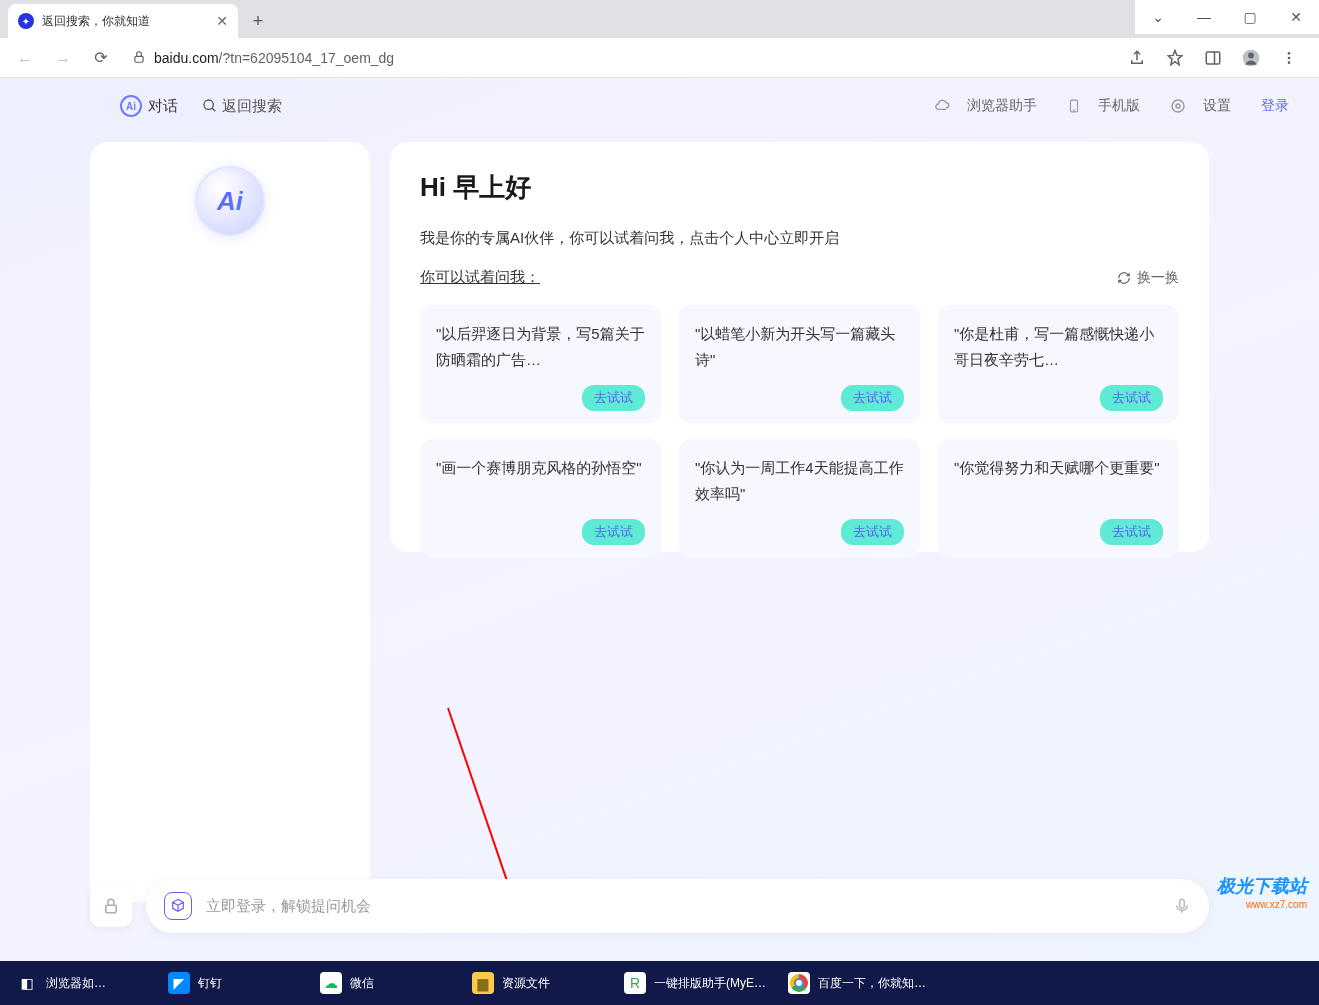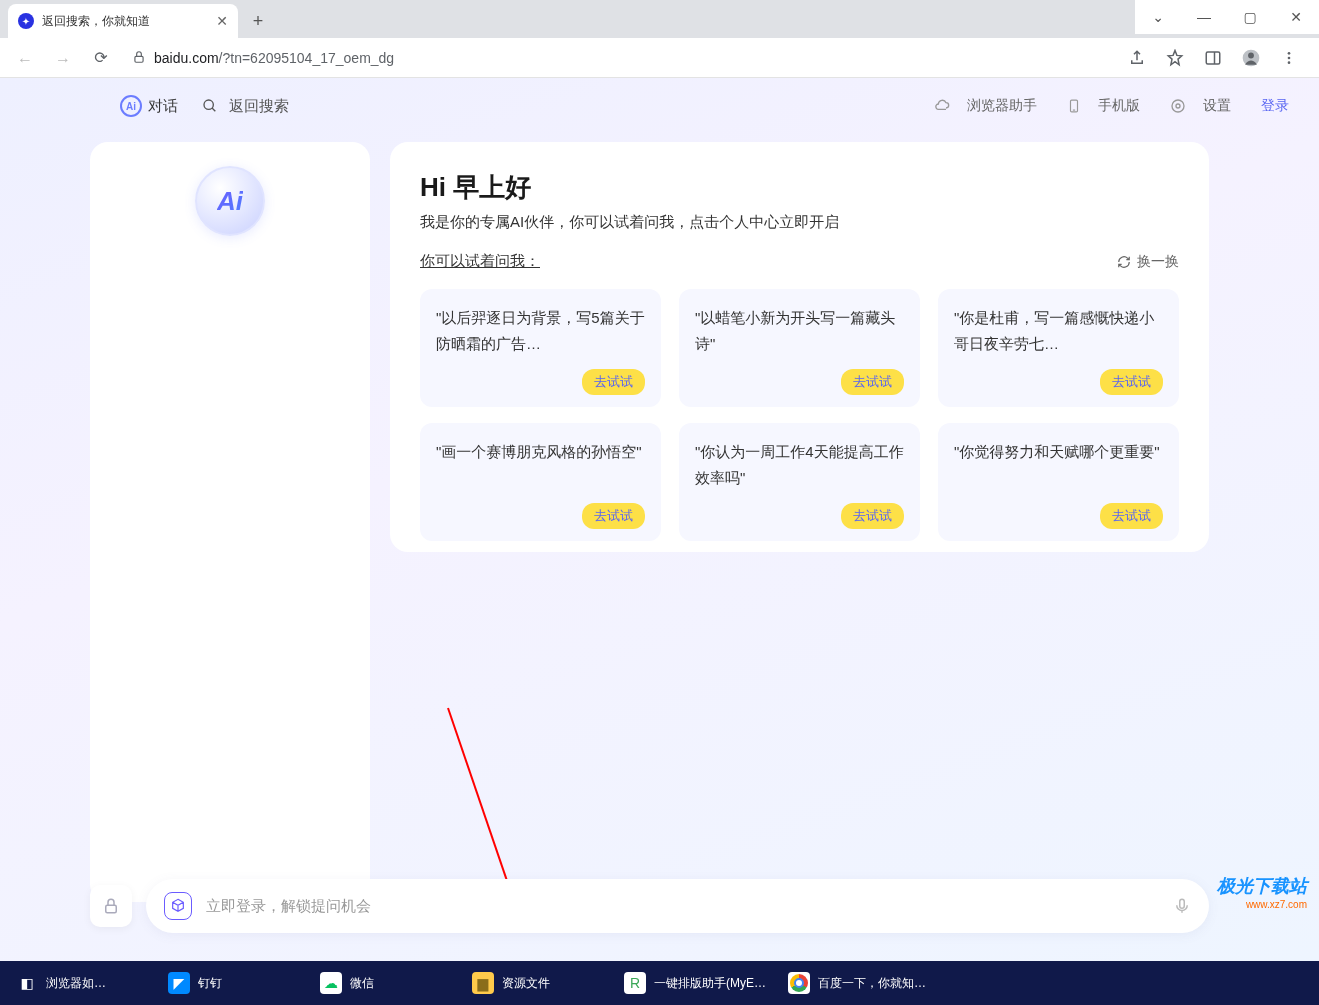--- a/index.html
+++ b/index.html
@@ -22,41 +22,41 @@
 .url-text .host { color: #202124; }
 .url-text .path { color: #5f6368; }
 .addr-right { display: flex; align-items: center; gap: 14px; padding-right: 8px; }
 .addr-icon { width: 24px; height: 24px; display: flex; align-items: center; justify-content: center; color: #5f6368; }
 
 
 .page { position: absolute; top: 78px; left: 0; right: 0; bottom: 44px; background: linear-gradient(160deg, #eef0ff 0%, #f5f2ff 40%, #eef5ff 100%); overflow: hidden; }
 .topbar { height: 56px; display: flex; align-items: center; padding: 0 30px 0 120px; gap: 24px; }
 .chat-pill { display: flex; align-items: center; gap: 6px; font-size: 15px; color: #333; font-weight: 500; }
 .ai-badge { width: 22px; height: 22px; border: 2px solid #6b7cff; border-radius: 50%; display: flex; align-items: center; justify-content: center; color: #6b7cff; font-size: 10px; font-weight: bold; }
-.back-search { display: flex; align-items: center; gap: 11px; font-size: 15px; color: #555; }
+.back-search { display: flex; align-items: center; gap: 4px; font-size: 15px; color: #555; }
 .topbar-right { margin-left: auto; display: flex; align-items: center; gap: 30px; font-size: 14px; color: #666; }
 .top-link { display: flex; align-items: center; gap: 17px; }
 .top-link.login { color: #5865f2; }
 
 .content-wrap { display: flex; padding: 8px 110px 0 90px; gap: 20px; }
 .sidebar-card { width: 280px; height: 760px; background: #fff; border-radius: 18px; display: flex; flex-direction: column; align-items: center; padding-top: 24px; }
 .ai-logo { width: 70px; height: 70px; border-radius: 50%; background: radial-gradient(circle at 35% 30%, #fff 0%, #e9ecff 40%, #c9d0ff 100%); border: 2px solid #e0e4ff; display: flex; align-items: center; justify-content: center; box-shadow: 0 2px 12px rgba(100,120,255,0.15); }
 .ai-logo-text { font-size: 26px; font-weight: 600; background: linear-gradient(135deg, #6b5cff, #4f7fff); -webkit-background-clip: text; background-clip: text; color: transparent; font-style: italic; }
 
 .main-card { flex: 1; height: 410px; background: #fff; border-radius: 18px; padding: 28px 30px; }
-.greeting { font-size: 26px; font-weight: 700; color: #1a1a1a; margin-bottom: 8px; }
+.greeting { font-size: 26px; font-weight: 700; color: #1a1a1a; margin-bottom: 24px; }
 .intro { font-size: 15px; color: #333; margin-bottom: 20px; }
 .try-row { display: flex; align-items: center; justify-content: space-between; margin-bottom: 18px; }
 .try-label { font-size: 15px; color: #333; text-decoration: underline; }
 .refresh { display: flex; align-items: center; gap: 6px; font-size: 14px; color: #666; }
 
 .card-grid { display: grid; grid-template-columns: repeat(3, 1fr); gap: 16px 18px; }
 .prompt-card { background: #f6f7ff; border-radius: 12px; padding: 16px 16px 12px 16px; height: 118px; display: flex; flex-direction: column; }
 .prompt-text { font-size: 15px; color: #333; line-height: 1.7; flex: 1; overflow: hidden; }
-.try-btn { align-self: flex-end; background: #fde047; color: #5865f2; font-size: 13px; padding: 4px 12px; border-radius: 12px; }
+.try-btn { align-self: flex-end; background: #5eead4; color: #5865f2; font-size: 13px; padding: 4px 12px; border-radius: 12px; }
 
 
 .input-bar-wrap { position: absolute; left: 0; right: 0; bottom: 28px; padding: 0 110px 0 90px; display: flex; align-items: center; gap: 14px; }
 .lock-box { width: 42px; height: 42px; border-radius: 10px; background: #fff; display: flex; align-items: center; justify-content: center; color: #aab; box-shadow: 0 2px 8px rgba(0,0,0,0.05); }
 .input-bar { flex: 1; height: 54px; background: #fff; border-radius: 28px; box-shadow: 0 2px 12px rgba(100,100,150,0.08); display: flex; align-items: center; padding: 0 18px; gap: 14px; }
 .cube-icon { width: 28px; height: 28px; border-radius: 8px; border: 1.5px solid #6b5cff; display: flex; align-items: center; justify-content: center; color: #6b5cff; }
 .input-placeholder { flex: 1; font-size: 15px; color: #999; }
 .mic-icon { color: #bbb; }
 
 

